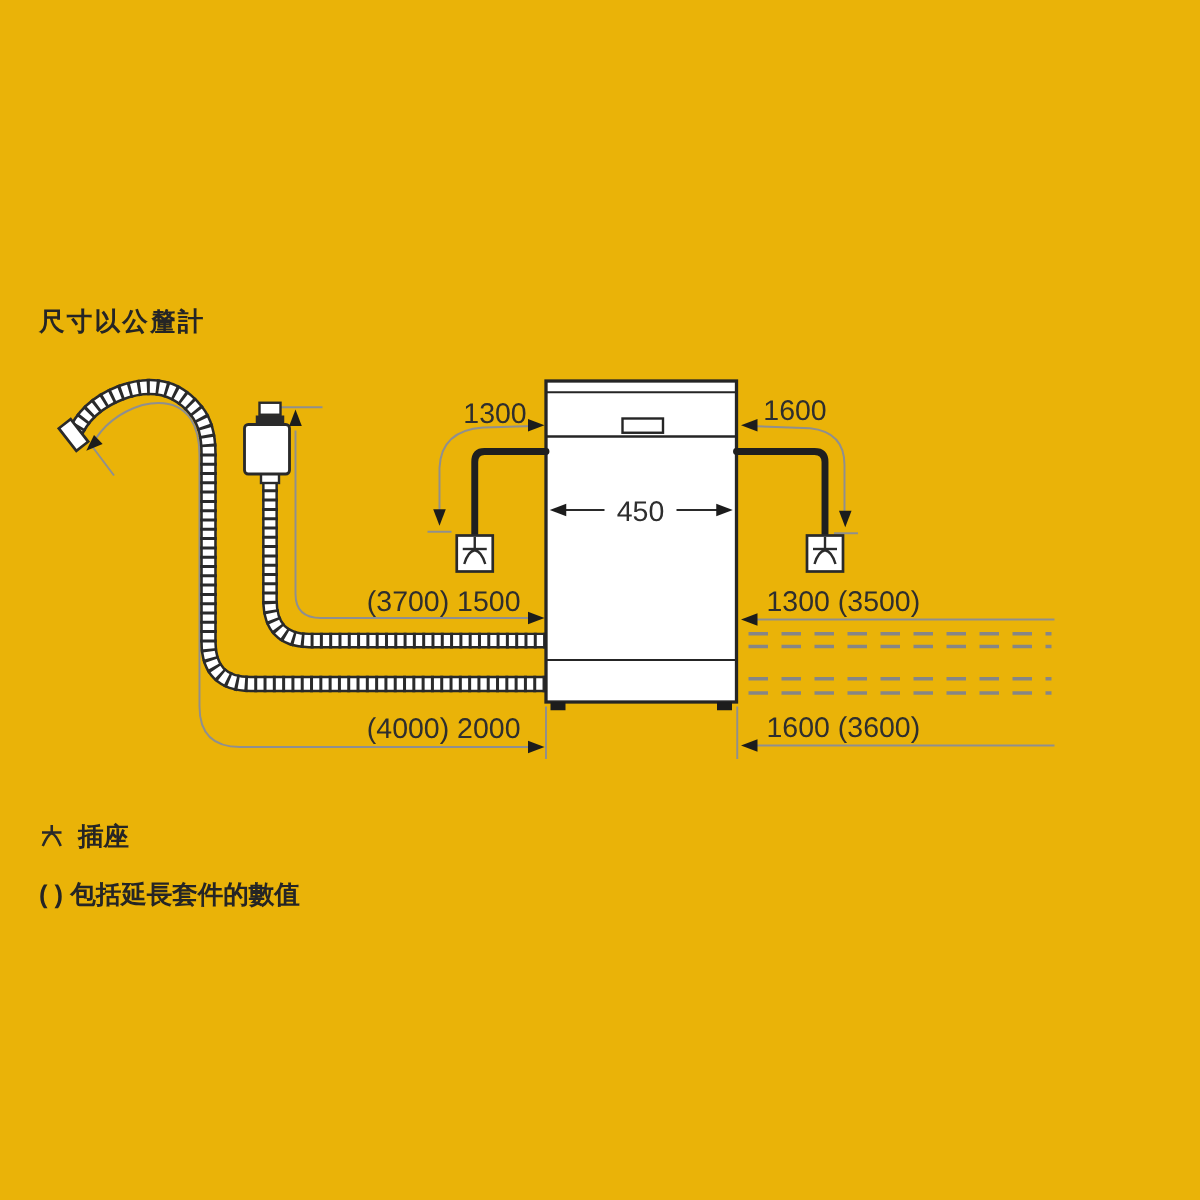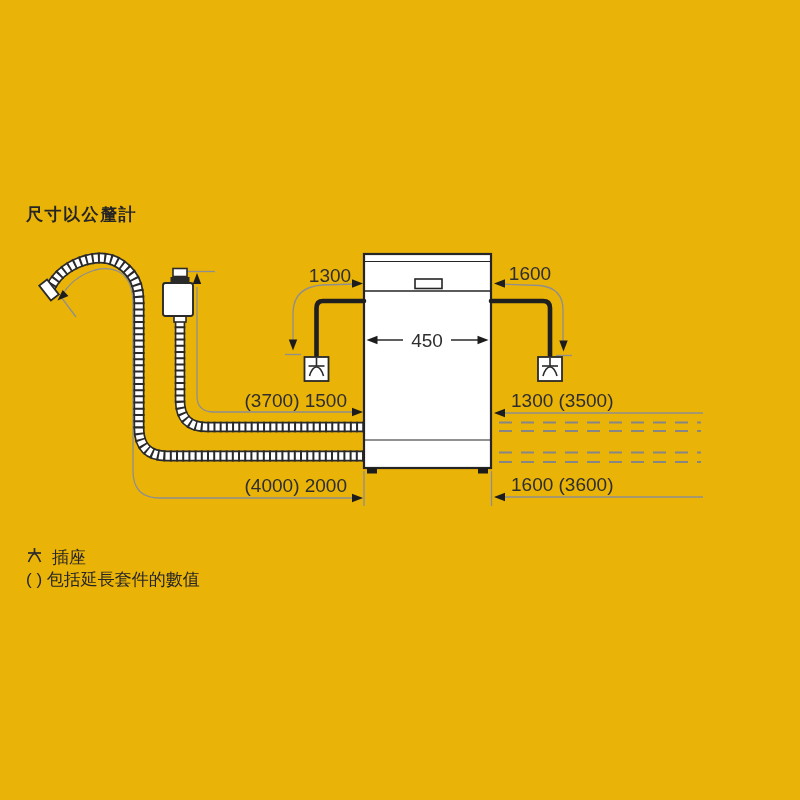--- a/index.html
+++ b/index.html
@@ -13,22 +13,22 @@
   }
   .title{
     position:absolute;left:26px;top:203px;
     font-size:17px;font-weight:600;letter-spacing:1.5px;
     color:#252525;
   }
   .legend{
     position:absolute;left:26px;top:547px;
     font-size:17px;color:#252525;line-height:21px;
   }
-  .legend-row{display:flex;gap:9px;height:21px;}
-  .legend-row + .legend-row{margin-top:1px;}
+  .legend-row{display:flex;align-items:center;gap:9px;height:21px;font-weight:bold;}
+  .legend-row + .legend-row{margin-top:18px;}
   .legend-glyph{display:inline-block;width:17px;height:17px;}
   svg text{
     font-family:"Liberation Sans", sans-serif;
     font-size:19px;fill:#2e2e2e;
   }
   .diagram{position:absolute;left:0;top:0;}
 </style>
 </head>
 <body>
 

